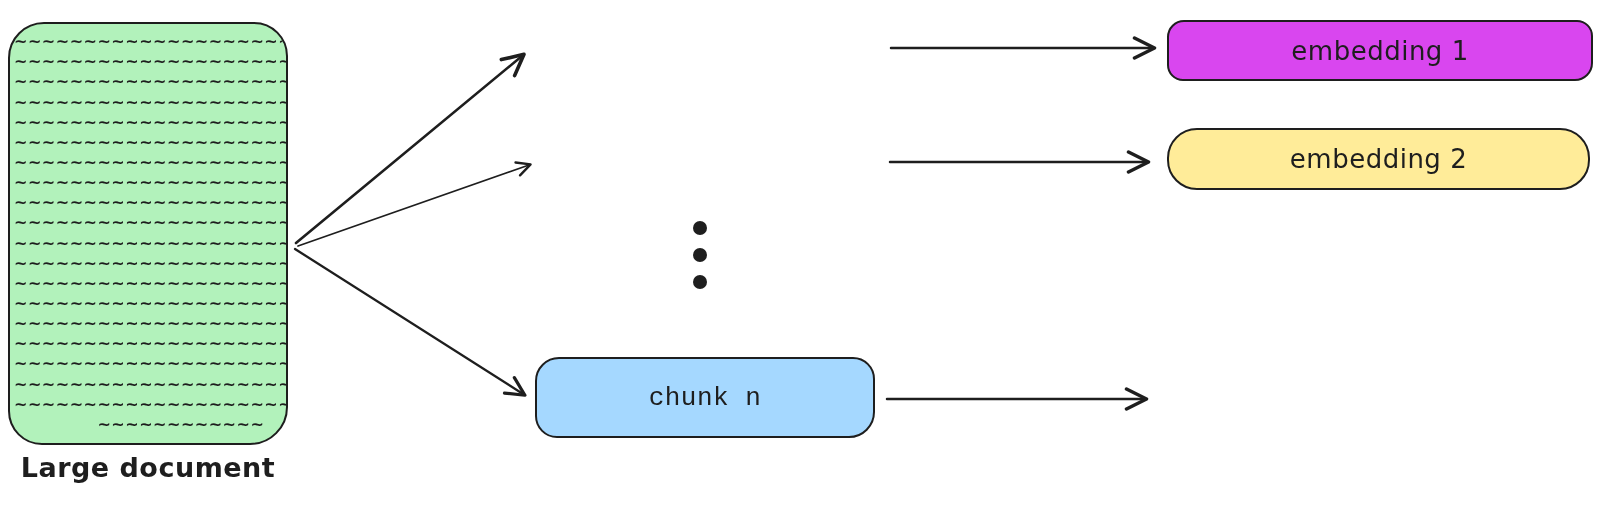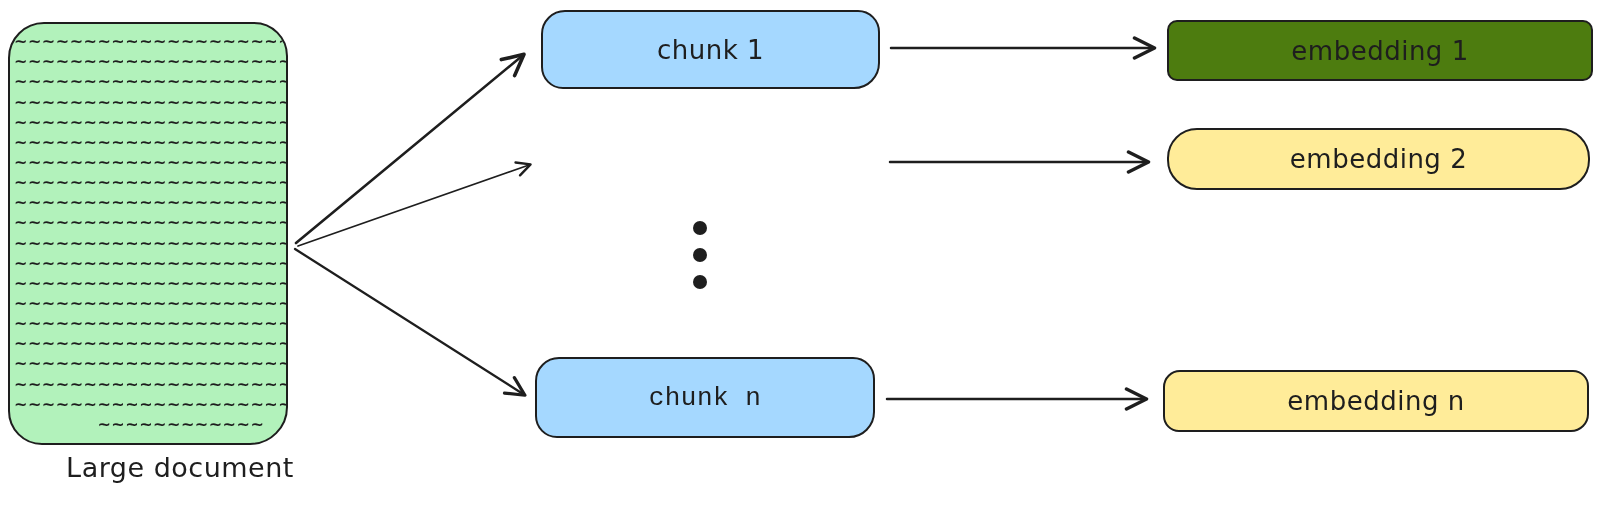--- a/index.html
+++ b/index.html
@@ -47,24 +47,23 @@
     text-align: center;
     overflow: hidden;
     color: #1e1e1e;
   }
   .doc-label {
     position: absolute;
     left: 0px; top: 452px;
     width: 296px;
     text-align: center;
     font-size: 27px;
-    font-weight: 400;
+    font-weight: 700;
     letter-spacing: 0.5px;
     color: #1e1e1e;
-    margin-left: 32px;
   }
   
   .node {
     position: absolute;
     border: 2.5px solid #1e1e1e;
     box-sizing: border-box;
     display: flex;
     align-items: center;
     justify-content: center;
     font-size: 26px;
@@ -133,36 +132,30 @@
         <div class="doc-line">~~~~~~~~~~~~~~~~~~~~~~~~</div>
         <div class="doc-line">~~~~~~~~~~~~~~~~~~~~~~~~</div>
         <div class="doc-line">~~~~~~~~~~~~~~~~~~~~~~~~</div>
         <div class="doc-line">~~~~~~~~~~~~~~~~~~~~~~~~</div>
         <div class="doc-line">~~~~~~~~~~~~~~~~~~~~~~~~</div>
         <div class="doc-line">~~~~~~~~~~~~</div>
       </div>
   </div>
   <div class="doc-label">Large document</div>
 
-  <div class="node chunk chunk-1" style="background: rgb(165, 216, 255);">
-    <span>chunk 1</span>
-  </div>
   <div class="node chunk chunk-n" style="background: rgb(165, 216, 255); font-family: Liberation Mono, monospace;">
     <span>chunk n</span>
   </div>
 
   <div class="dots">
       <div class="dot" style="background: rgb(30, 30, 30);"></div>
       <div class="dot" style="background: rgb(30, 30, 30);"></div>
       <div class="dot" style="background: rgb(30, 30, 30);"></div>
     </div>
 
-  <div class="node embed embed-1" style="background: #4d7c0f; border-radius: 10px;">
+  <div class="node embed embed-1" style="background: #d946ef;">
     <span>embedding 1</span>
   </div>
   <div class="node embed embed-2" style="background: rgb(255, 236, 153); border-radius: 30px;">
     <span>embedding 2</span>
   </div>
-  <div class="node embed embed-n" style="background: rgb(255, 236, 153);">
-    <span>embedding n</span>
-  </div>
 
 </div>
 
 </body></html>

